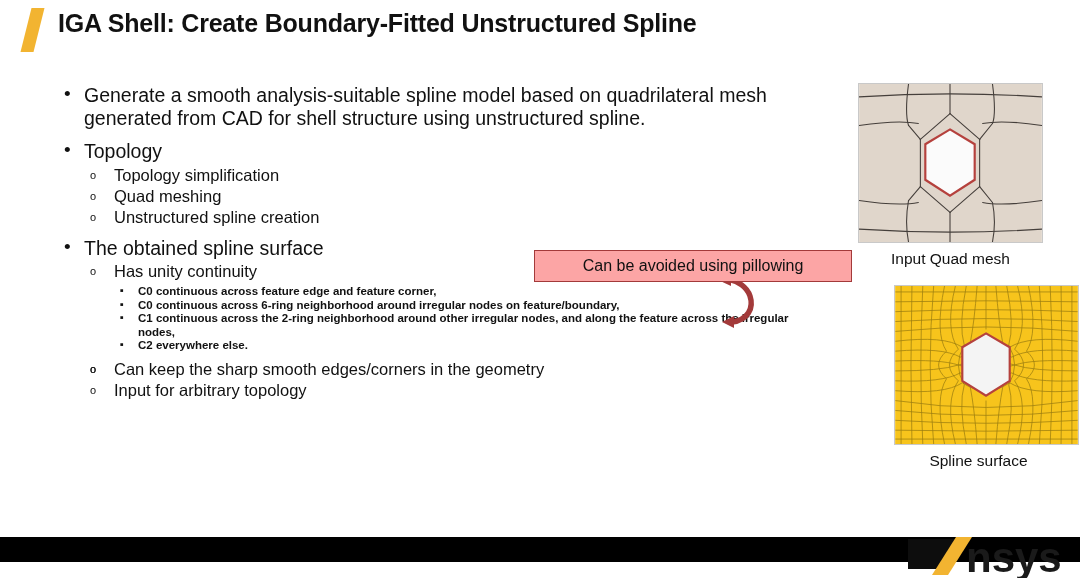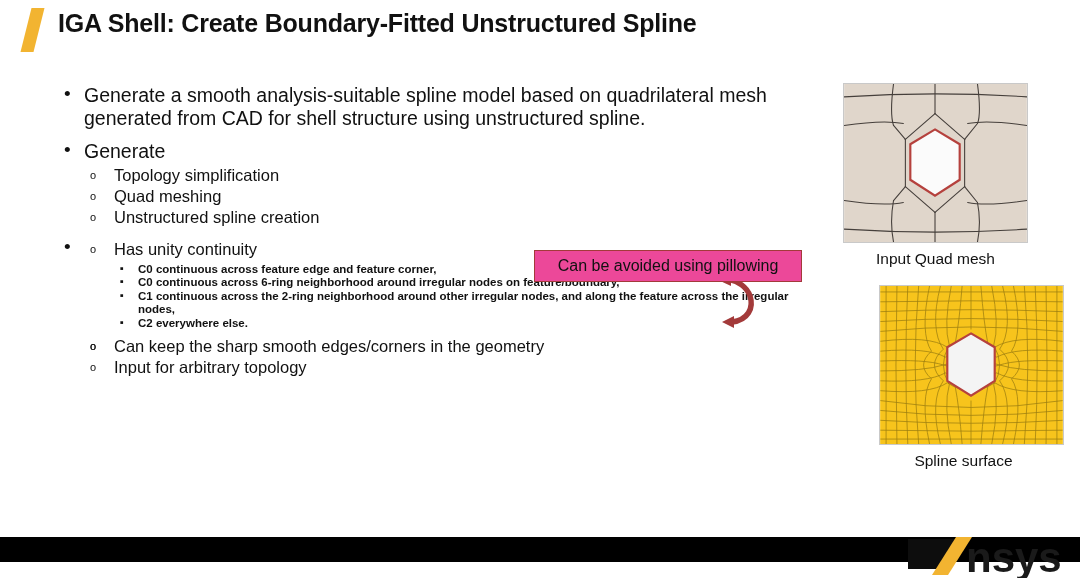--- a/index.html
+++ b/index.html
@@ -88,43 +88,43 @@
     font-size: 11px;
   }
   .gap-sm { height: 6px; }
   .gap-md { height: 9px; }
   .gap-xs { height: 3px; }
 
   
   #callout-box {
     position: absolute;
     left: 534px; top: 250px;
-    width: 268px; height: 32px;
+    width: 318px; height: 32px;
     border: 1.6px solid #a33a3a;
-    background: #ec4899;
+    background: #fca5a5;
     box-sizing: border-box;
     display: flex;
     align-items: center;
     justify-content: center;
     z-index: 6;
   }
   #callout-text {
     font-size: 16px;
     color: #111;
     white-space: nowrap;
   }
   #callout-arrow {
     position: absolute;
     left: 690px; top: 272px;
     width: 72px; height: 56px;
     z-index: 5;
   }
 
   
-  .figure { position: absolute; }
+  .figure { position: absolute; margin-left: 15px; }
   .fig-img {
     border: 1px solid #c9c9c9;
     box-sizing: border-box;
     display: block;
   }
   .fig-caption {
     text-align: center;
     font-size: 15.5px;
     color: #111;
     margin-top: 7px;
@@ -158,40 +158,41 @@
 
   <div class="lvl1">
     <span class="mk">•</span>
     <span>Generate a smooth analysis-suitable spline model based on quadrilateral mesh generated from CAD for shell structure using unstructured spline.</span>
   </div>
 
   <div class="gap-md"></div>
 
   <div class="lvl1">
     <span class="mk">•</span>
-    <span>Generate</span>
+    <span>Topology</span>
   </div>
 
   <div class="lvl2">
     <span class="mk">o</span>
     <span>Topology simplification</span>
   </div>
   <div class="lvl2">
     <span class="mk">o</span>
     <span>Quad meshing</span>
   </div>
   <div class="lvl2">
     <span class="mk">o</span>
     <span>Unstructured spline creation</span>
   </div>
 
   <div class="gap-md"></div>
 
   <div class="lvl1">
     <span class="mk">•</span>
+    <span>The obtained spline surface</span>
   </div>
 
   <div class="lvl2">
     <span class="mk">o</span>
     <span>Has unity continuity</span>
   </div>
 
   <div class="gap-xs"></div>
 
   <div class="lvl3">

